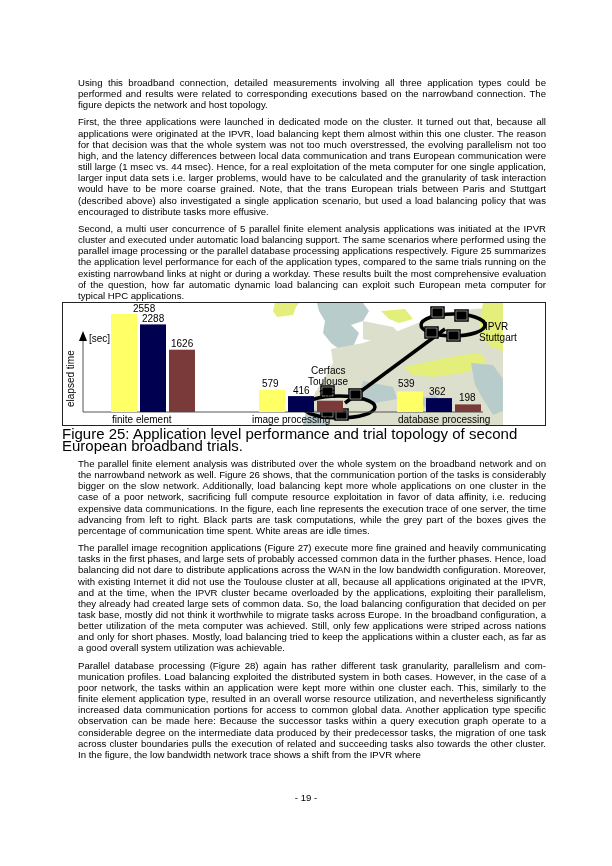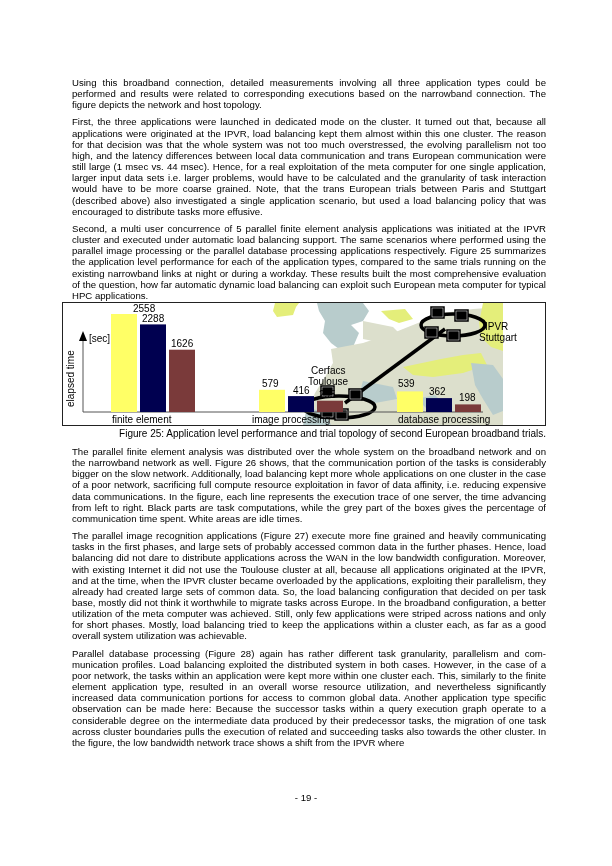--- a/index.html
+++ b/index.html
@@ -1,23 +1,23 @@
 <!DOCTYPE html>
 <html><head>
 <meta charset="utf-8">
 <style>
   html, body { margin: 0; padding: 0; background: #ffffff; }
   body { width: 612px; height: 866px; position: relative; overflow: hidden;
          font-family: "Liberation Sans", sans-serif; color: #000; }
   .page { position: absolute; left: 62px; top: 77px; width: 484px; }
-  p { margin: 0 0 6px 10px; font-size: 9.6px; line-height: 11.15px; text-align: justify;
+  p { margin: 0 0 6px 16px; font-size: 9.6px; line-height: 11.15px; text-align: justify;
       hyphens: manual; }
   .figure { position: relative; width: 482px; height: 122px; border: 1px solid #222;
             margin: 1px 0 2px 0; overflow: hidden; background: #fff; }
-  .caption { font-size: 10px; line-height: 12px; text-align: right; margin: 0 0 6px 0; }
+  .caption { font-size: 15px; line-height: 12px; text-align: left; margin: 0 0 6px 0; }
   .chart-svg { position: absolute; left: 0; top: 0; }
   .bar-label { font-family: "Liberation Sans", sans-serif; font-size: 10px; fill: #000; }
   .cat-label { font-family: "Liberation Sans", sans-serif; font-size: 10px; fill: #000; }
   .map-label { font-family: "Liberation Sans", sans-serif; font-size: 10px; fill: #000; }
   .page-number { position: absolute; top: 792px; left: 0; width: 612px; text-align: center;
                  font-size: 9.6px; }
 </style>
 </head>
 <body>
 

